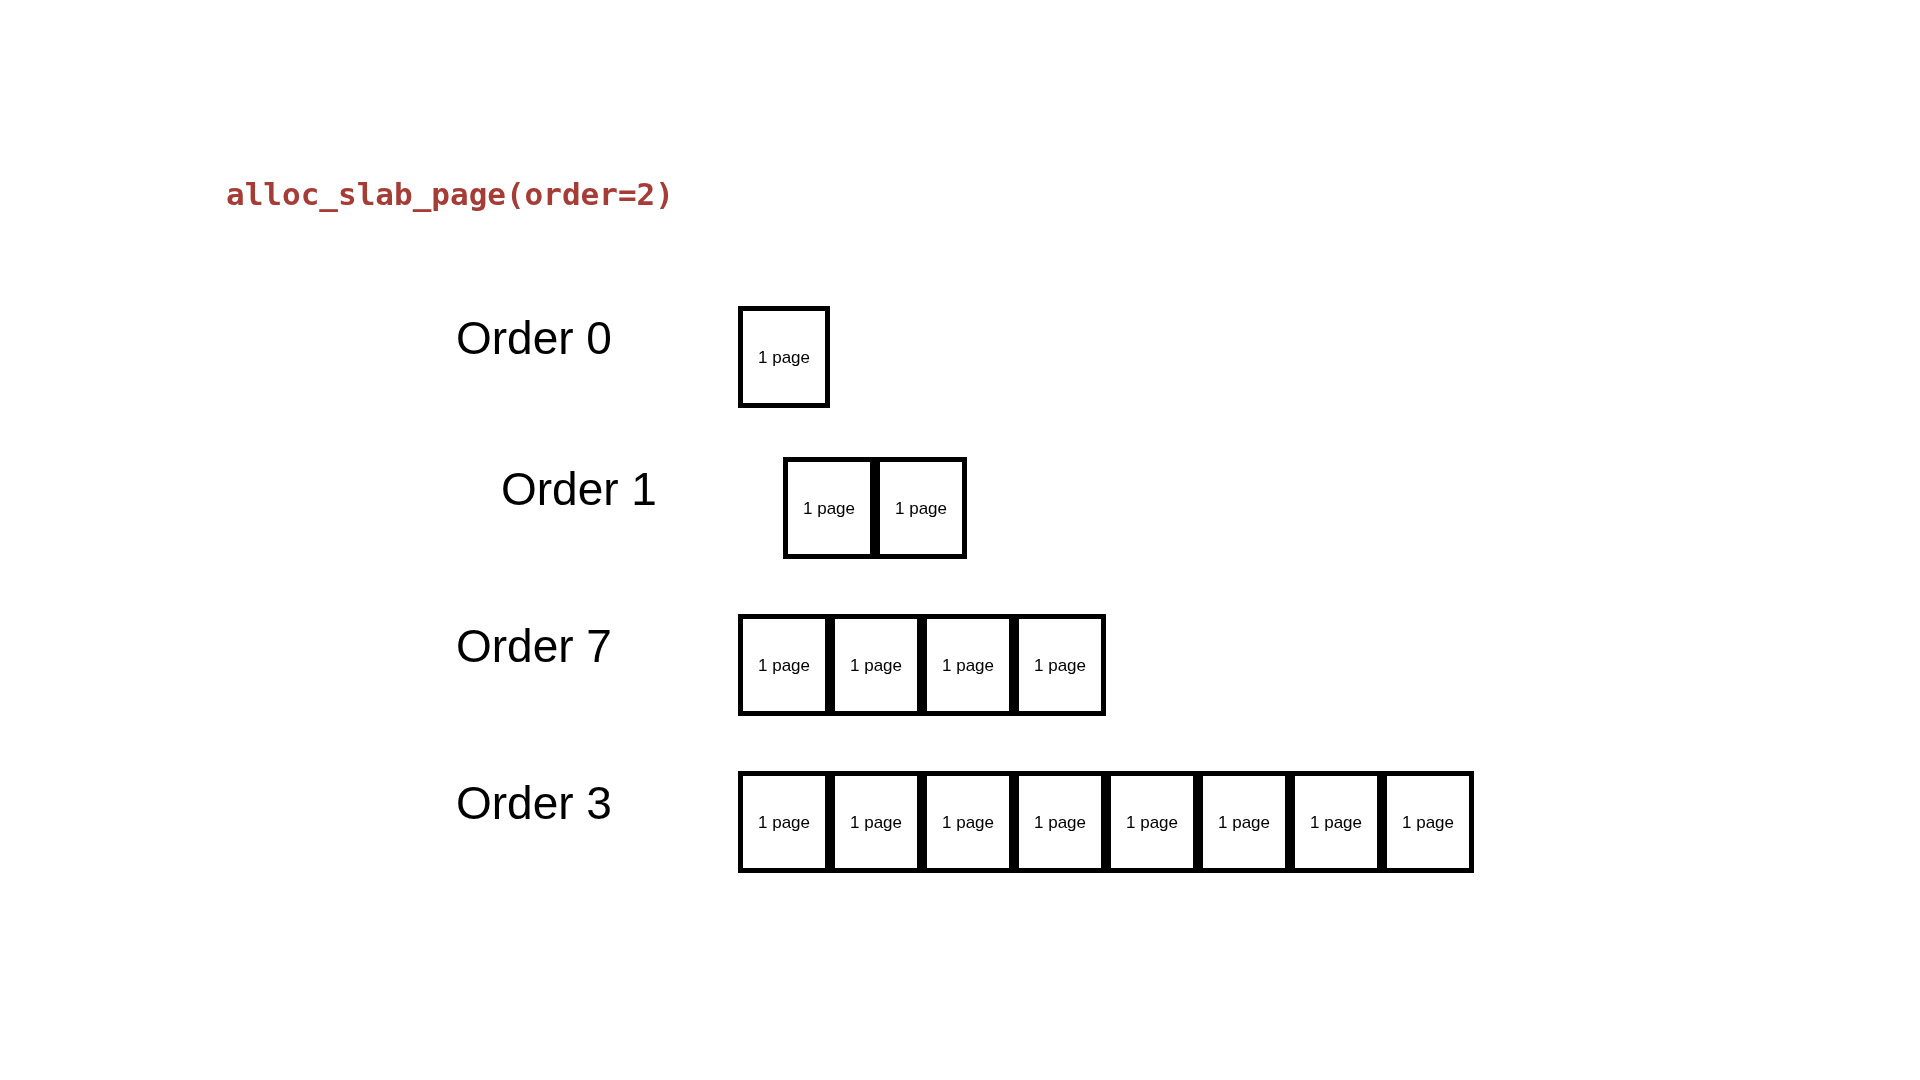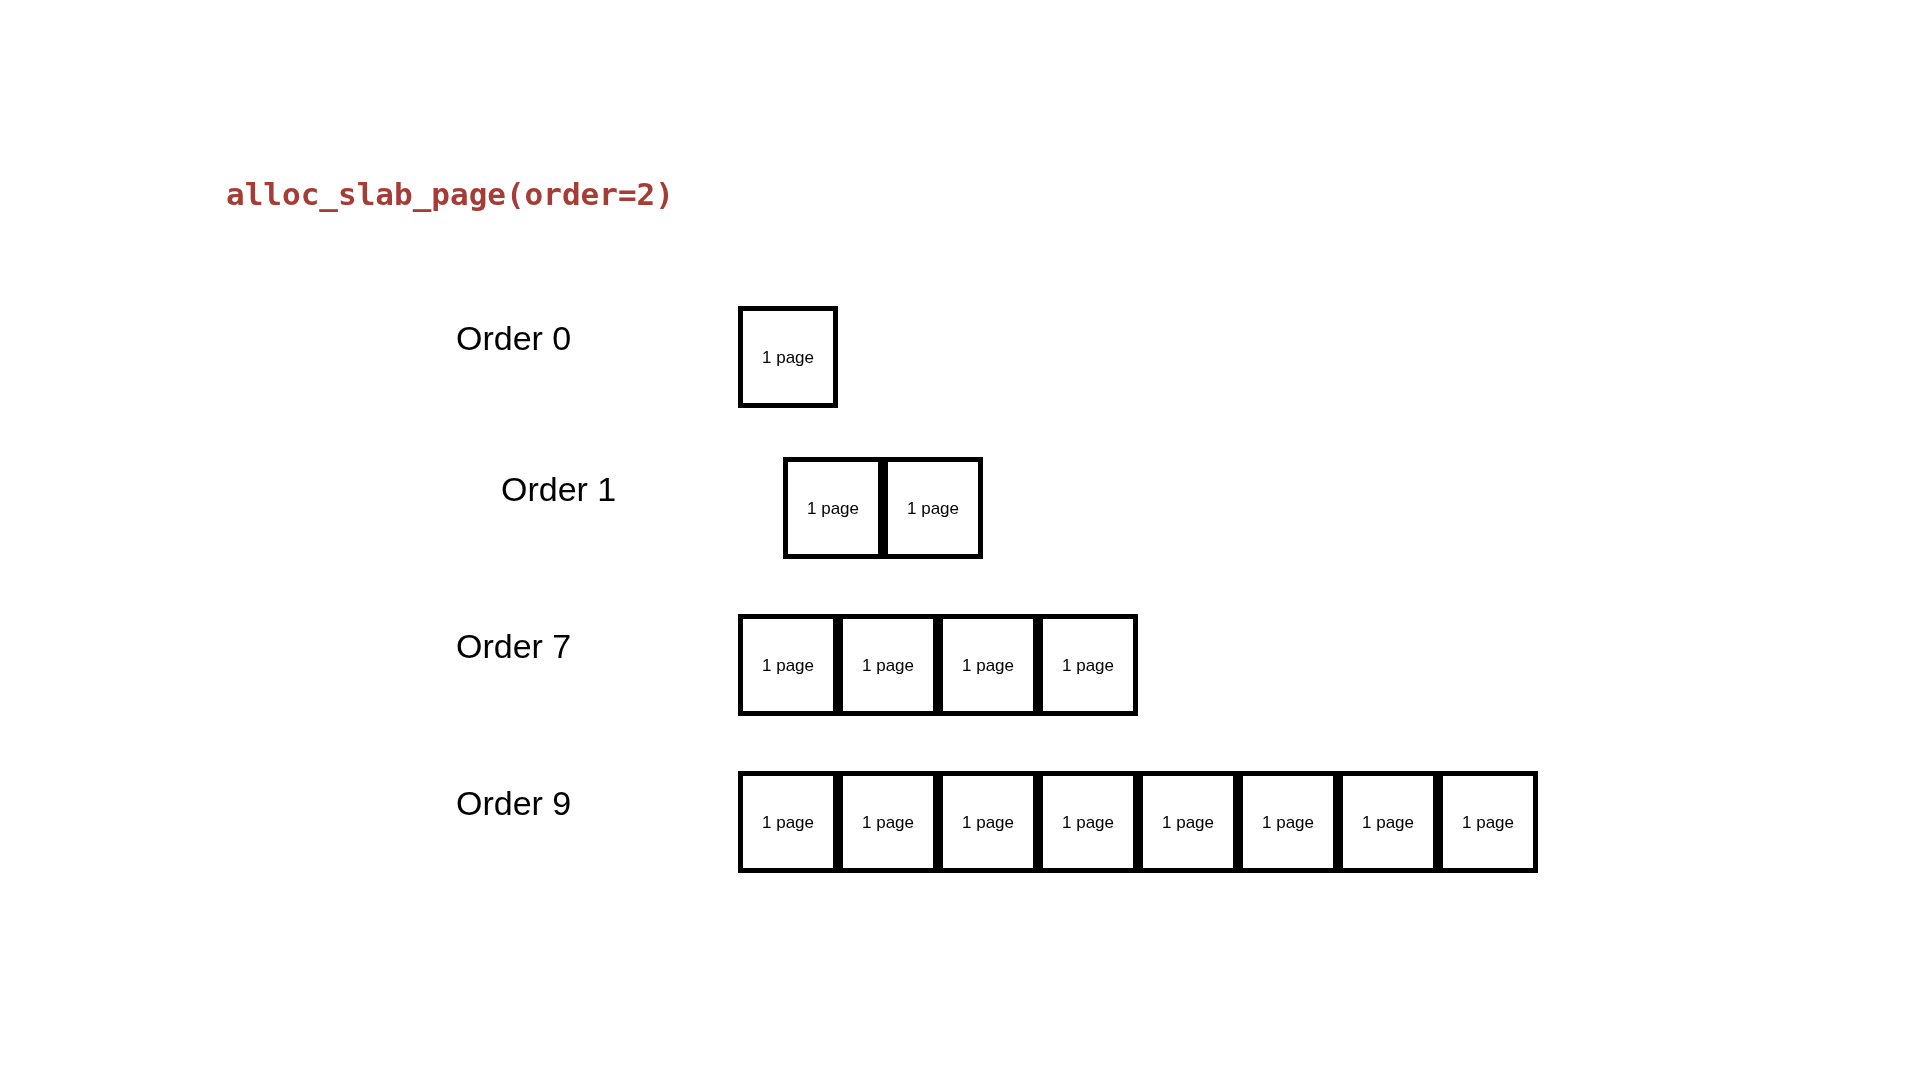--- a/index.html
+++ b/index.html
@@ -34,35 +34,35 @@
     height: 102px;
   }
   .row:nth-child(1) { top: 306px; }
   .row:nth-child(2) { top: 457px; margin-left: 45px; }
   .row:nth-child(3) { top: 614px; }
   .row:nth-child(4) { top: 771px; }
   .row-label {
     position: absolute;
     left: 456px;
     top: 12px;
-    font-size: 34px;
+    font-size: 46px;
     line-height: 41px;
     color: #000000;
     white-space: nowrap;
   }
   .boxes {
     position: absolute;
     left: 738px;
     top: 0;
     display: flex;
     flex-direction: row;
   }
   .page-box {
     box-sizing: border-box;
-    width: 100px;
+    width: 92px;
     height: 102px;
     border: 5px solid #000000;
     background: #ffffff;
     display: flex;
     align-items: center;
     justify-content: center;
     font-size: 17px;
     line-height: 17px;
     color: #000000;
     white-space: nowrap;
@@ -93,21 +93,21 @@
     <div class="row-label">Order 7</div>
     <div class="boxes">
           <div class="page-box">1 page</div>
           <div class="page-box">1 page</div>
           <div class="page-box">1 page</div>
           <div class="page-box">1 page</div>
         </div>
   </div>
 
   <div class="row">
-    <div class="row-label">Order 9</div>
+    <div class="row-label">Order 3</div>
     <div class="boxes">
           <div class="page-box">1 page</div>
           <div class="page-box">1 page</div>
           <div class="page-box">1 page</div>
           <div class="page-box">1 page</div>
           <div class="page-box">1 page</div>
           <div class="page-box">1 page</div>
           <div class="page-box">1 page</div>
           <div class="page-box">1 page</div>
         </div>

